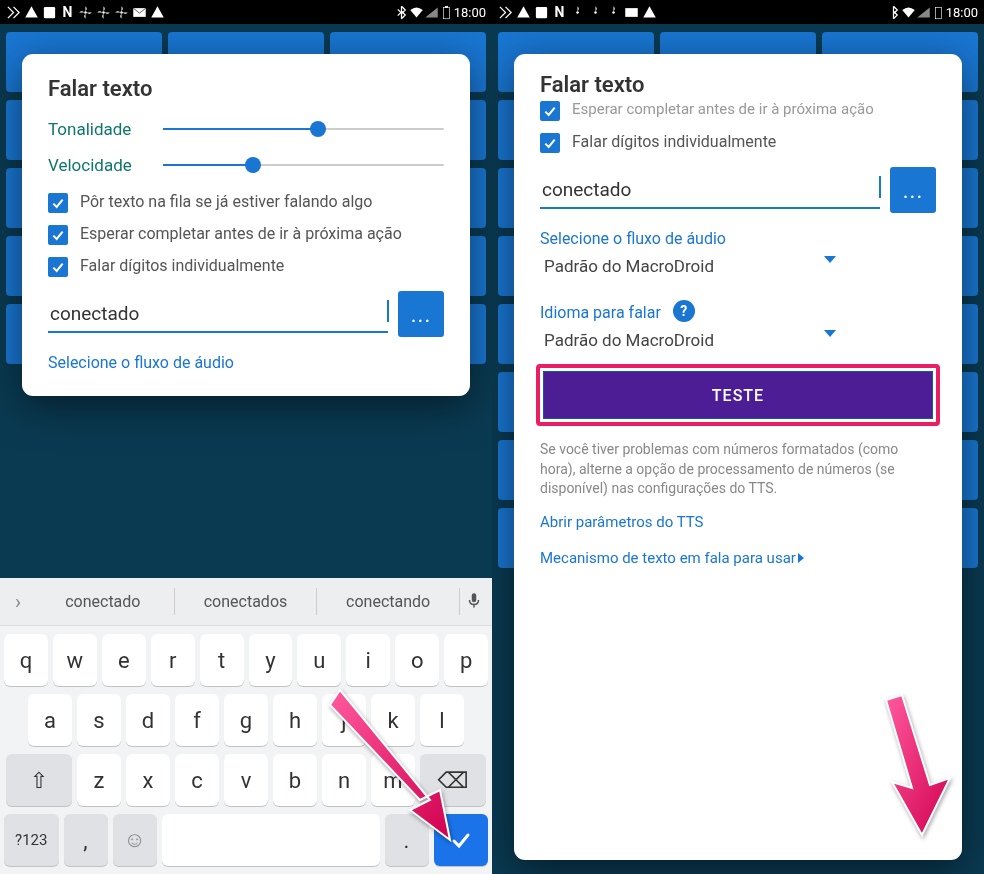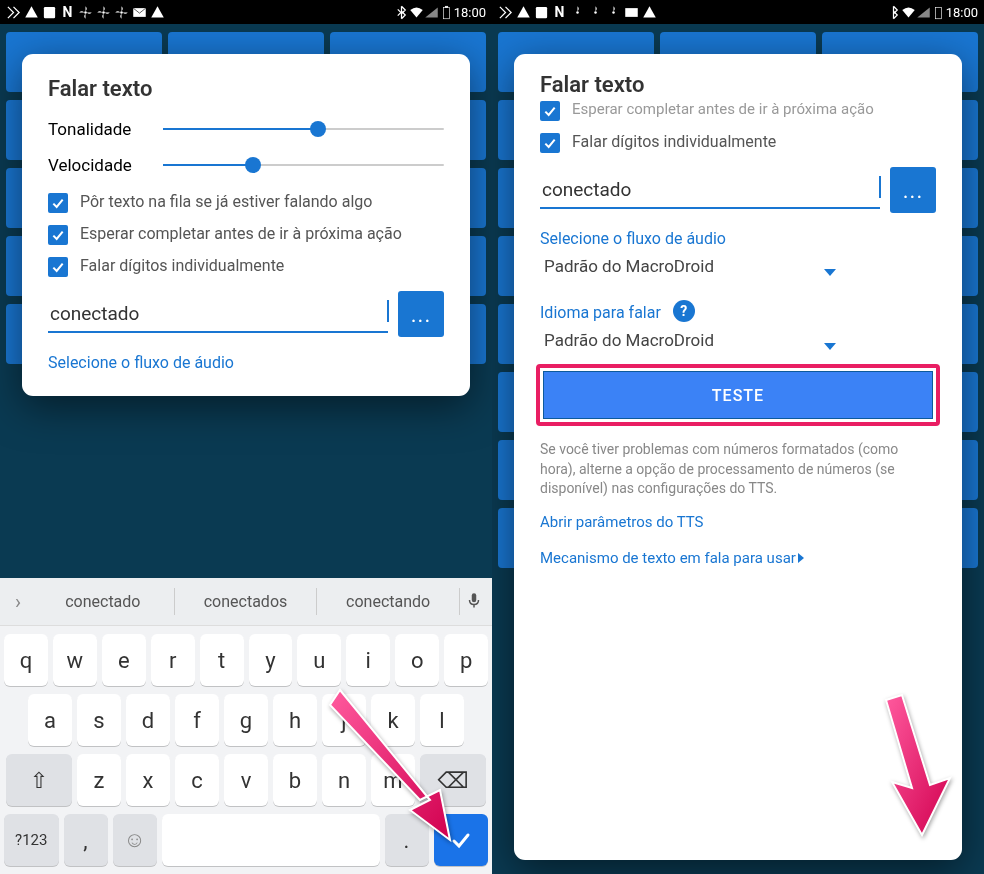--- a/index.html
+++ b/index.html
@@ -8,41 +8,41 @@
   .statusbar { height: 24px; background: #000; color: #fff; display: flex; align-items: center; justify-content: space-between; padding: 0 6px; font-size: 13px; }
   .statusbar .left, .statusbar .right { display: flex; align-items: center; gap: 3px; }
   .statusbar .right { gap: 0; }
   .sb-icon { width: 15px; height: 15px; display:inline-flex; align-items:center; justify-content:center; }
   .bg-grid { position: absolute; top: 24px; left: 0; right: 0; bottom: 0; background: #0a3a52; }
   .bg-row { height: 60px; margin: 8px 6px; display: flex; gap: 6px; }
   .bg-cell { flex: 1; background: #1976d2; border-radius: 4px; }
   .dialog { position: absolute; background: #fff; border-radius: 11px; box-shadow: 0 10px 40px rgba(0,0,0,0.5); padding: 22px 26px 16px 26px; }
   .dialog-title { font-size: 22px; font-weight: 600; color: #333; margin-bottom: 18px; }
   .slider-row { display: flex; align-items: center; margin-bottom: 16px; }
-  .slider-label { width: 115px; font-size: 17px; color: #000000; }
+  .slider-label { width: 115px; font-size: 17px; color: #0f766e; }
   .slider-track { flex: 1; height: 2px; background: #ccc; position: relative; border-radius: 1px; }
   .slider-fill { position: absolute; left: 0; top: 0; height: 2px; background: #1976d2; }
   .slider-thumb { position: absolute; top: -7px; width: 16px; height: 16px; background: #1976d2; border-radius: 50%; transform: translateX(-50%); }
   .check-row { display: flex; align-items: flex-start; gap: 12px; margin-bottom: 10px; }
   .checkbox { flex-shrink: 0; width: 20px; height: 20px; background: #1976d2; border-radius: 2px; display: flex; align-items: center; justify-content: center; margin-top: 2px; }
   .checkbox svg { width: 16px; height: 16px; }
   .check-label { font-size: 16px; color: #555; line-height: 1.35; }
   .text-input-row { display: flex; align-items: center; gap: 10px; margin: 14px 0 16px 0; }
   .text-input { flex: 1; font-size: 19px; color: #333; border: none; border-bottom: 2px solid #1976d2; padding: 6px 2px; outline: none; position: relative; }
   .text-input-wrap { flex:1; position:relative; }
   .caret { position: absolute; right: -1px; top: 4px; width: 2px; height: 22px; background: #1976d2; }
   .btn-more { width: 46px; height: 46px; background: #1976d2; border-radius: 3px; color: #fff; display: flex; align-items: center; justify-content: center; font-size: 22px; letter-spacing: 1px; }
   .section-link { color: #1976d2; font-size: 16px; margin: 8px 0; }
-  .select-row { display: flex; align-items: flex-end; justify-content: space-between; margin: 8px 0 14px 0; padding-left: 4px; }
+  .select-row { display: flex; align-items: flex-start; justify-content: space-between; margin: 8px 0 14px 0; padding-left: 4px; }
   .select-label { font-size: 17px; color: #444; }
   .select-caret { width: 0; height: 0; border-left: 6px solid transparent; border-right: 6px solid transparent; border-top: 7px solid #1976d2; margin-right: 100px; }
   .help-circle { width: 22px; height: 22px; border-radius: 50%; background: #1976d2; color: #fff; display: inline-flex; align-items: center; justify-content: center; font-size: 14px; font-weight: bold; margin-left: 12px; }
   .label-row { display: flex; align-items: flex-end; margin-top: 24px; }
   .highlight-box { border: 4px solid #e91e63; border-radius: 4px; padding: 3px; margin: 6px -4px 14px -4px; }
-  .teste-btn { width: 100%; height: 48px; background: #3b82f6; color: #fff; font-size: 16px; font-weight: 500; letter-spacing: 1px; display: flex; align-items: center; justify-content: center; border: 1px solid #0d5a9c; }
+  .teste-btn { width: 100%; height: 48px; background: #4c1d95; color: #fff; font-size: 16px; font-weight: 500; letter-spacing: 1px; display: flex; align-items: center; justify-content: center; border: 1px solid #0d5a9c; }
   .info-text { font-size: 14px; color: #888; line-height: 1.4; margin: 4px 0 14px 0; }
   .link-row { color: #1976d2; font-size: 15px; margin: 10px 0; display: flex; align-items: center; gap: 2px; }
   .link-caret { width: 0; height: 0; border-top: 5px solid transparent; border-bottom: 5px solid transparent; border-left: 6px solid #1976d2; }
   .dialog-actions { display: flex; justify-content: flex-end; gap: 30px; margin-top: 18px; padding-right: 8px; }
   .dlg-btn { color: #1976d2; font-size: 15px; font-weight: 500; letter-spacing: 0.5px; }
   
   
   .kb { position: absolute; left: 0; right: 0; bottom: 0; background: #f2f3f5; }
   .sugg-bar { height: 48px; background: #eceef0; display: flex; align-items: center; padding: 0 4px; border-bottom: 1px solid #ddd; }
   .sugg-chev { width: 28px; color: #888; font-size: 20px; text-align: center; }

